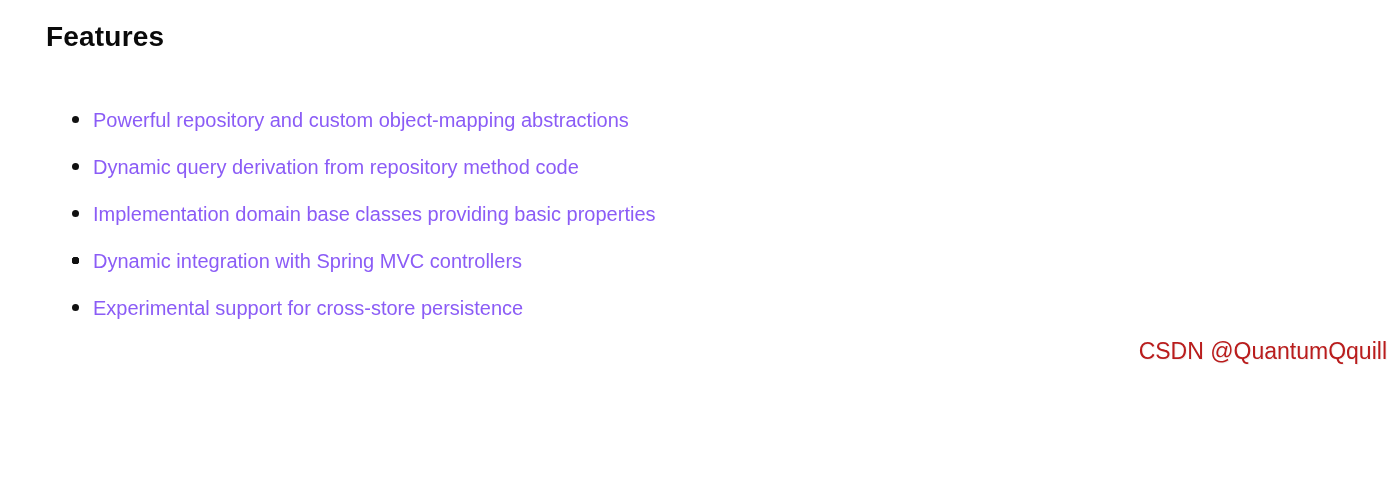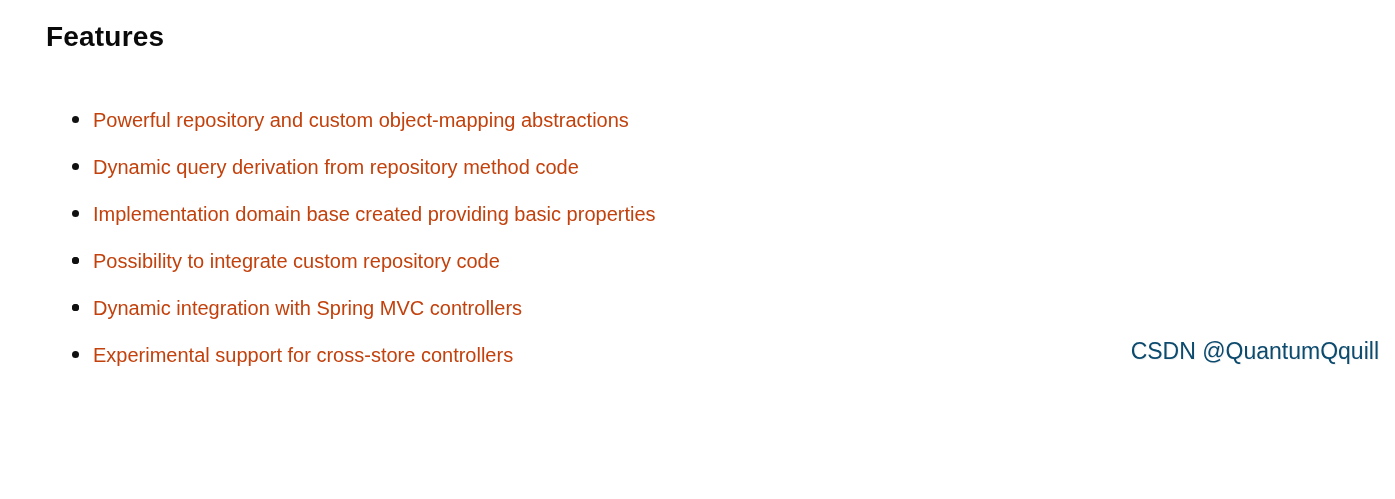--- a/index.html
+++ b/index.html
@@ -31,39 +31,39 @@
     list-style: none;
     margin: 54px 0 0 0;
     padding: 0;
   }
   ul.features-list li.feature-item {
     position: relative;
     padding-left: 47px;
     font-size: 20px;
     line-height: 24px;
     margin-bottom: 23px;
-    color: #c2410c;
+    color: #8b5cf6;
     font-family: "Liberation Sans", sans-serif;
   }
   ul.features-list li.feature-item .bullet {
     position: absolute;
     left: 26px;
     top: 8px;
     width: 7px;
     height: 7px;
     border-radius: 50%;
     background: #111111;
   }
   .watermark {
     position: absolute;
-    right: 16px;
+    right: 8px;
     bottom: 8px;
     font-size: 23px;
     line-height: 26px;
-    color: #0c4a6e;
+    color: #b91c1c;
     text-shadow: 1px 1px 0 #f2f2f2;
     font-family: "Liberation Sans", sans-serif;
     user-select: none;
     white-space: nowrap;
   }
 </style>
 </head>
 <body>
 
 <div class="screen">
@@ -75,37 +75,36 @@
     <li class="feature-item">
         <span class="bullet"></span>
         <span class="feature-text">Powerful repository and custom object-mapping abstractions</span>
       </li>
         <li class="feature-item">
         <span class="bullet"></span>
         <span class="feature-text">Dynamic query derivation from repository method code</span>
       </li>
         <li class="feature-item">
         <span class="bullet"></span>
-        <span class="feature-text">Implementation domain base created providing basic properties</span>
+        <span class="feature-text">Implementation domain base classes providing basic properties</span>
       </li>
         <li class="feature-item">
         <span class="bullet"></span>
       </li>
         <li class="feature-item">
         <span class="bullet"></span>
-        <span class="feature-text">Possibility to integrate custom repository code</span>
       </li>
         <li class="feature-item">
         <span class="bullet"></span>
       </li>
         <li class="feature-item">
         <span class="bullet"></span>
         <span class="feature-text">Dynamic integration with Spring MVC controllers</span>
       </li>
         <li class="feature-item">
         <span class="bullet"></span>
-        <span class="feature-text">Experimental support for cross-store controllers</span>
+        <span class="feature-text">Experimental support for cross-store persistence</span>
       </li>
       </ul>
   </div>
 
   <div class="watermark">CSDN @QuantumQquill</div>
 </div>
 
 </body></html>

